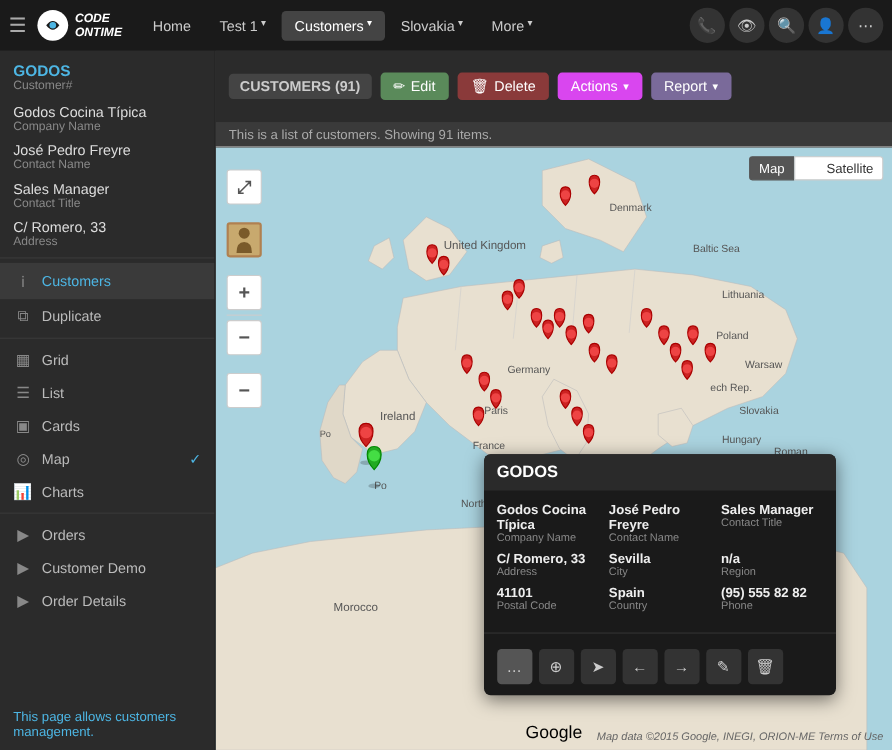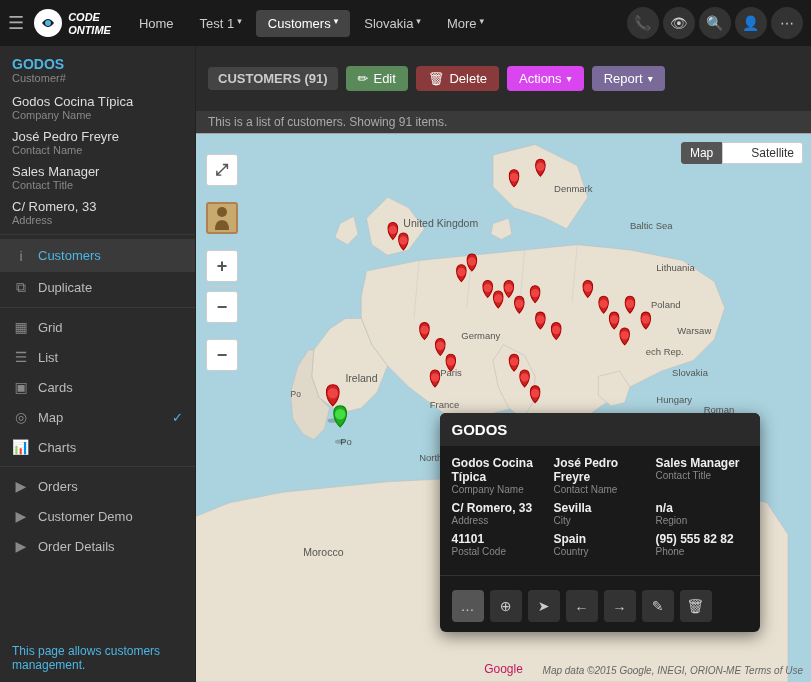--- a/index.html
+++ b/index.html
@@ -89,21 +89,21 @@
     .popup-grid { display: grid; grid-template-columns: 1fr 1fr 1fr; gap: 6px 10px; }
     .popup-field { }
     .popup-value { color: #eee; font-size: 12px; font-weight: bold; }
     .popup-label { color: #888; font-size: 10px; }
     .popup-divider { height: 1px; background: #333; margin: 8px 0; }
     .popup-actions { display: flex; align-items: center; gap: 6px; padding: 6px 12px 10px; }
     .popup-action-btn { width: 32px; height: 32px; background: #333; border-radius: 4px; display: flex; align-items: center; justify-content: center; cursor: pointer; color: #ccc; font-size: 14px; border: none; }
     .popup-action-btn.more { background: #555; }
 
     
-    .google-watermark { position: absolute; bottom: 6px; left: 50%; transform: translateX(-50%); font-size: 12px; color: #be185d; z-index: 5; text-align: right; }
+    .google-watermark { position: absolute; bottom: 6px; left: 50%; transform: translateX(-50%); font-size: 16px; color: #000000; z-index: 5; text-align: right; }
     .map-credit { position: absolute; bottom: 6px; right: 8px; font-size: 10px; color: #666; z-index: 5; font-style: italic; }
   </style>
 </head>
 <body>
 
 <div class="top-nav">
   <span class="hamburger">☰</span>
   <div class="nav-logo">
     <div class="nav-logo-icon">
       <svg viewBox="0 0 20 20" fill="none">

